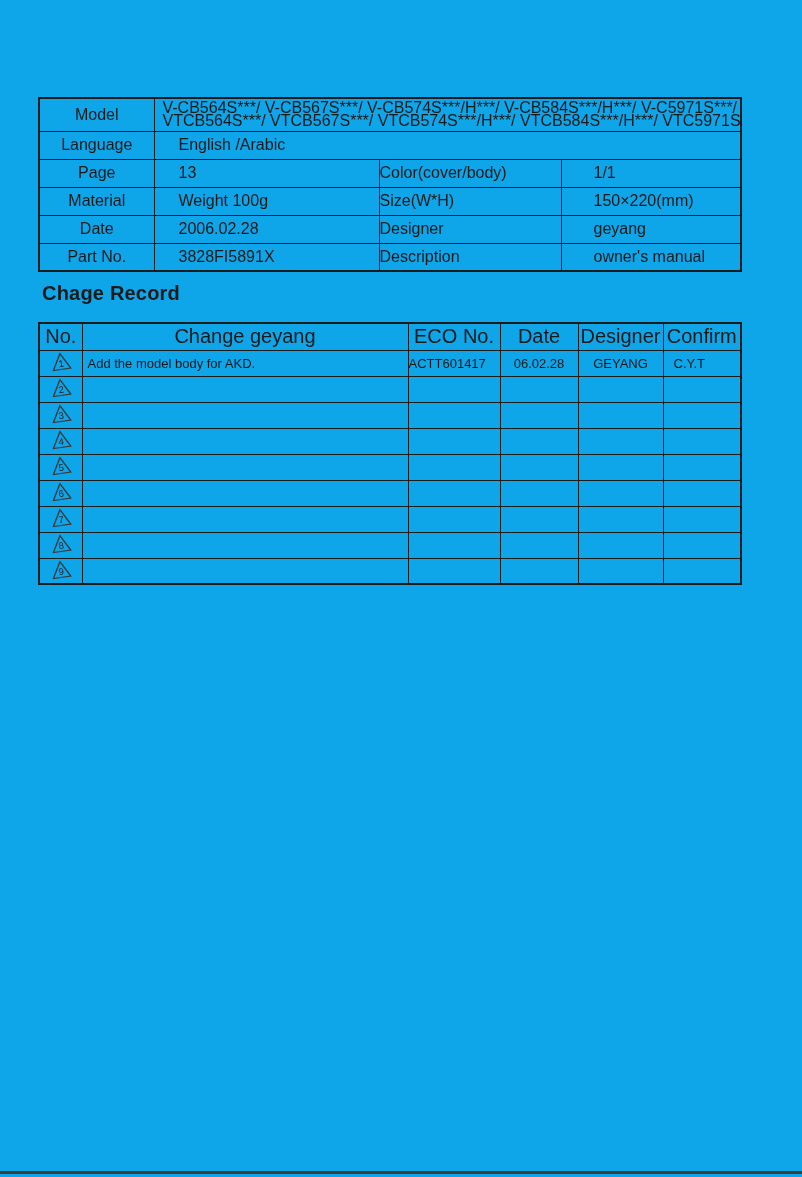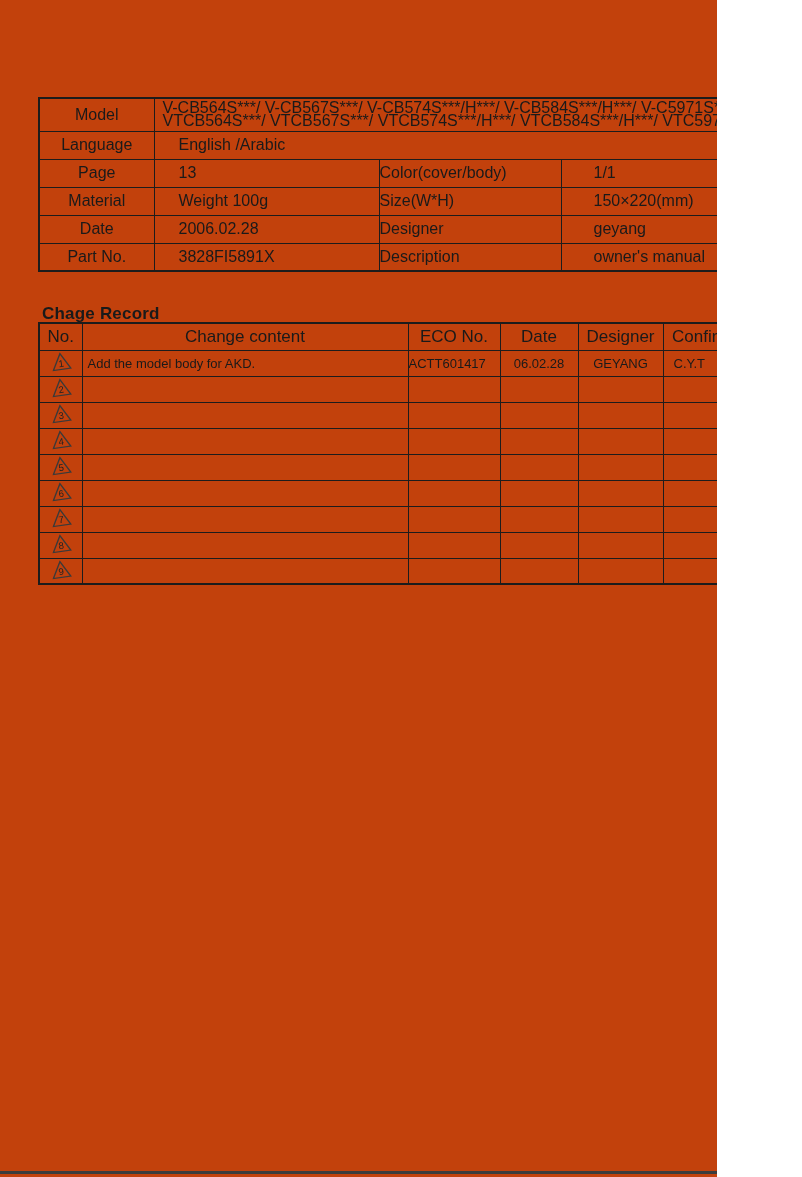--- a/index.html
+++ b/index.html
@@ -1,23 +1,23 @@
 <!DOCTYPE html>
 <html><head>
 <meta charset="utf-8">
 <style>
   * { margin: 0; padding: 0; box-sizing: border-box; }
   html, body { background: #ffffff; }
   body { font-family: "Liberation Sans", sans-serif; color: #1a1a1a; }
 
   .sheet {
     position: relative;
-    width: 717px;
+    width: 802px;
     height: 1177px;
-    background: #c2410c;
+    background: #0ea5e9;
     overflow: hidden;
   }
 
   table { border-collapse: collapse; table-layout: fixed; }
   td, th { border: 1.5px solid #1c1c1c; vertical-align: middle; overflow: hidden; white-space: nowrap; }
 
   
   .spec-table {
     position: absolute;
     left: 38px; top: 97px;
@@ -36,34 +36,34 @@
     padding-left: 8px;
     font-size: 9.6px;
     line-height: 12.5px;
     letter-spacing: 0;
   }
   .model-cell div { white-space: nowrap; }
 
   
   .cr-heading {
     position: absolute;
-    left: 42px; top: 304px;
-    font-size: 17px;
+    left: 42px; top: 282px;
+    font-size: 20px;
     font-weight: bold;
     letter-spacing: 0.2px;
   }
   .cr-table {
     position: absolute;
     left: 38px; top: 322px;
     width: 702px;
     border: 2px solid #1c1c1c;
   }
   .cr-table th {
     font-weight: normal;
-    font-size: 17px;
+    font-size: 20px;
     text-align: center;
     height: 27px;
   }
   .cr-table td { height: 26px; font-size: 13px; }
   .cr-no      { text-align: center; }
   .cr-content { text-align: left; padding-left: 5px; font-size: 12.5px; }
   .cr-eco     { }
   .cr-date    { text-align: center; }
   .cr-designer{ text-align: center; }
   .cr-confirm { text-align: left; padding-left: 10px; }
@@ -146,21 +146,21 @@
         <col style="width:43px">
         <col style="width:326px">
         <col style="width:92px">
         <col style="width:78px">
         <col style="width:85px">
         <col style="width:78px">
       </colgroup>
     <tbody>
         <tr>
       <th>No.</th>
-      <th>Change content</th>
+      <th>Change geyang</th>
       <th>ECO No.</th>
       <th>Date</th>
       <th>Designer</th>
       <th>Confirm</th>
     </tr>
     </tbody>
       <tbody id="cr-body">
         <tr>
           <td class="cr-no"><span class="tri"><svg width="20" height="19" viewBox="0 0 24 22">
                 <polygon points="12,1.5 22.5,20.5 1.5,20.5" fill="none" stroke="#3a3a3a" stroke-width="1.6"></polygon>

